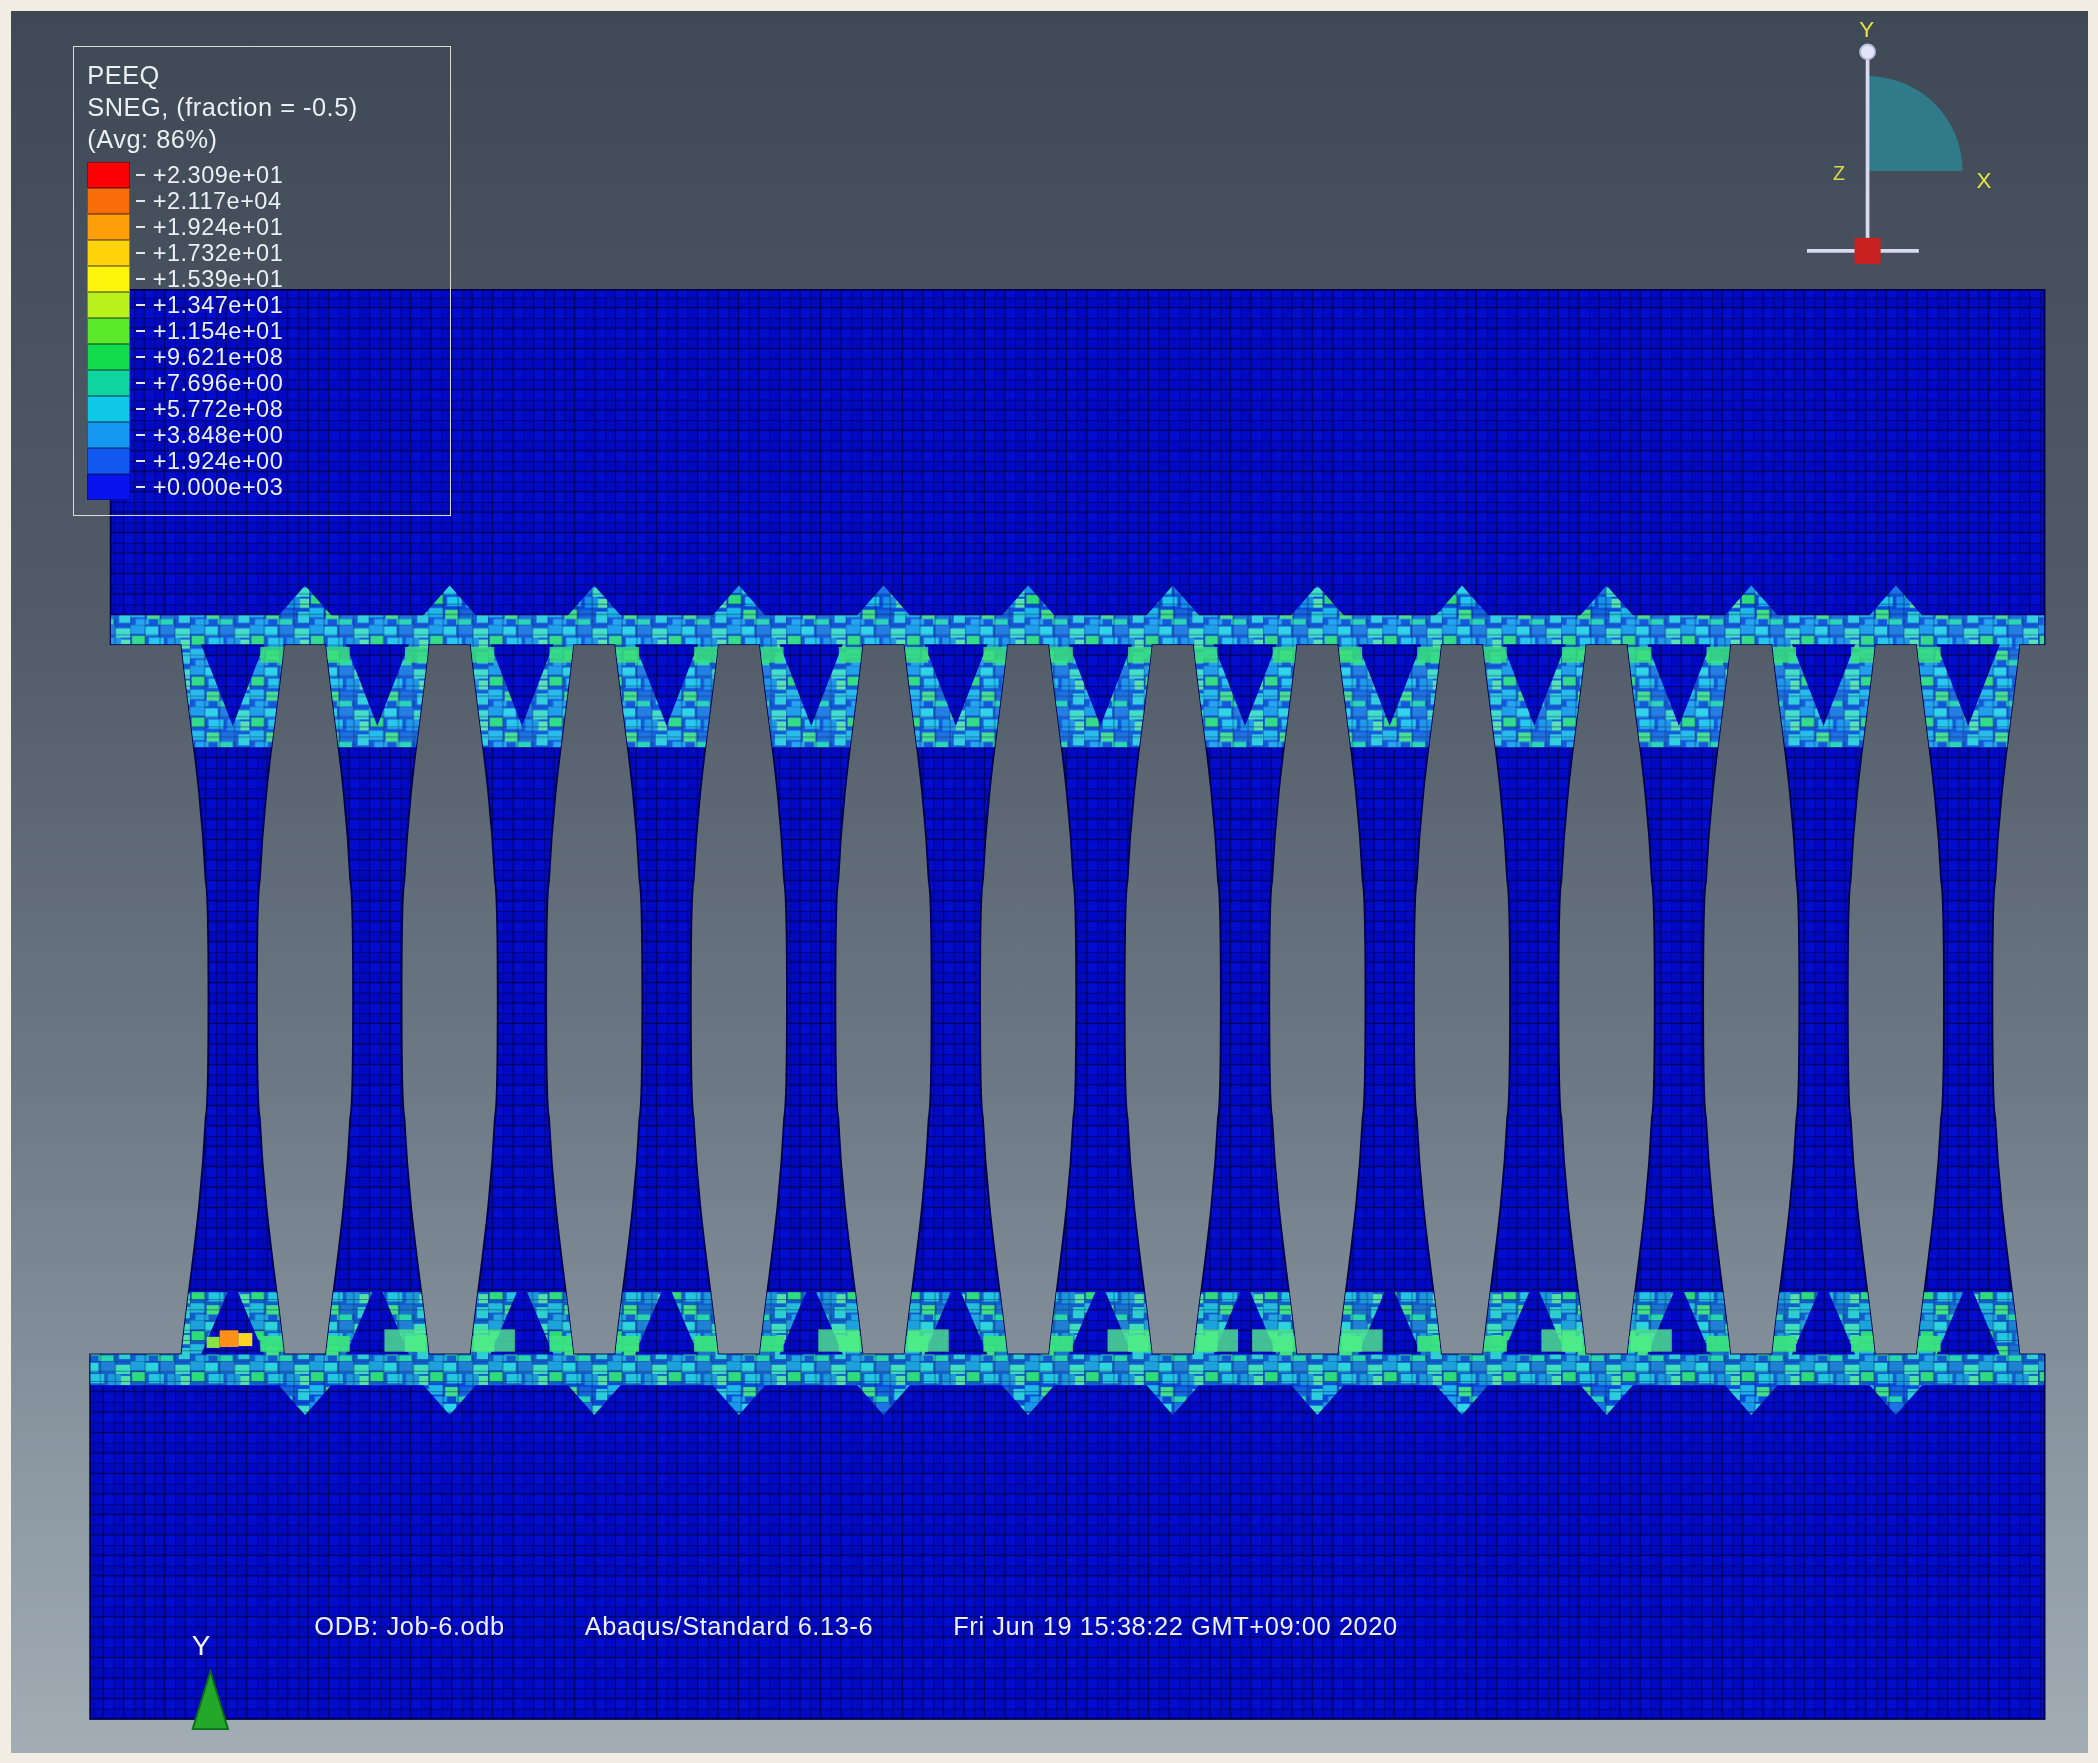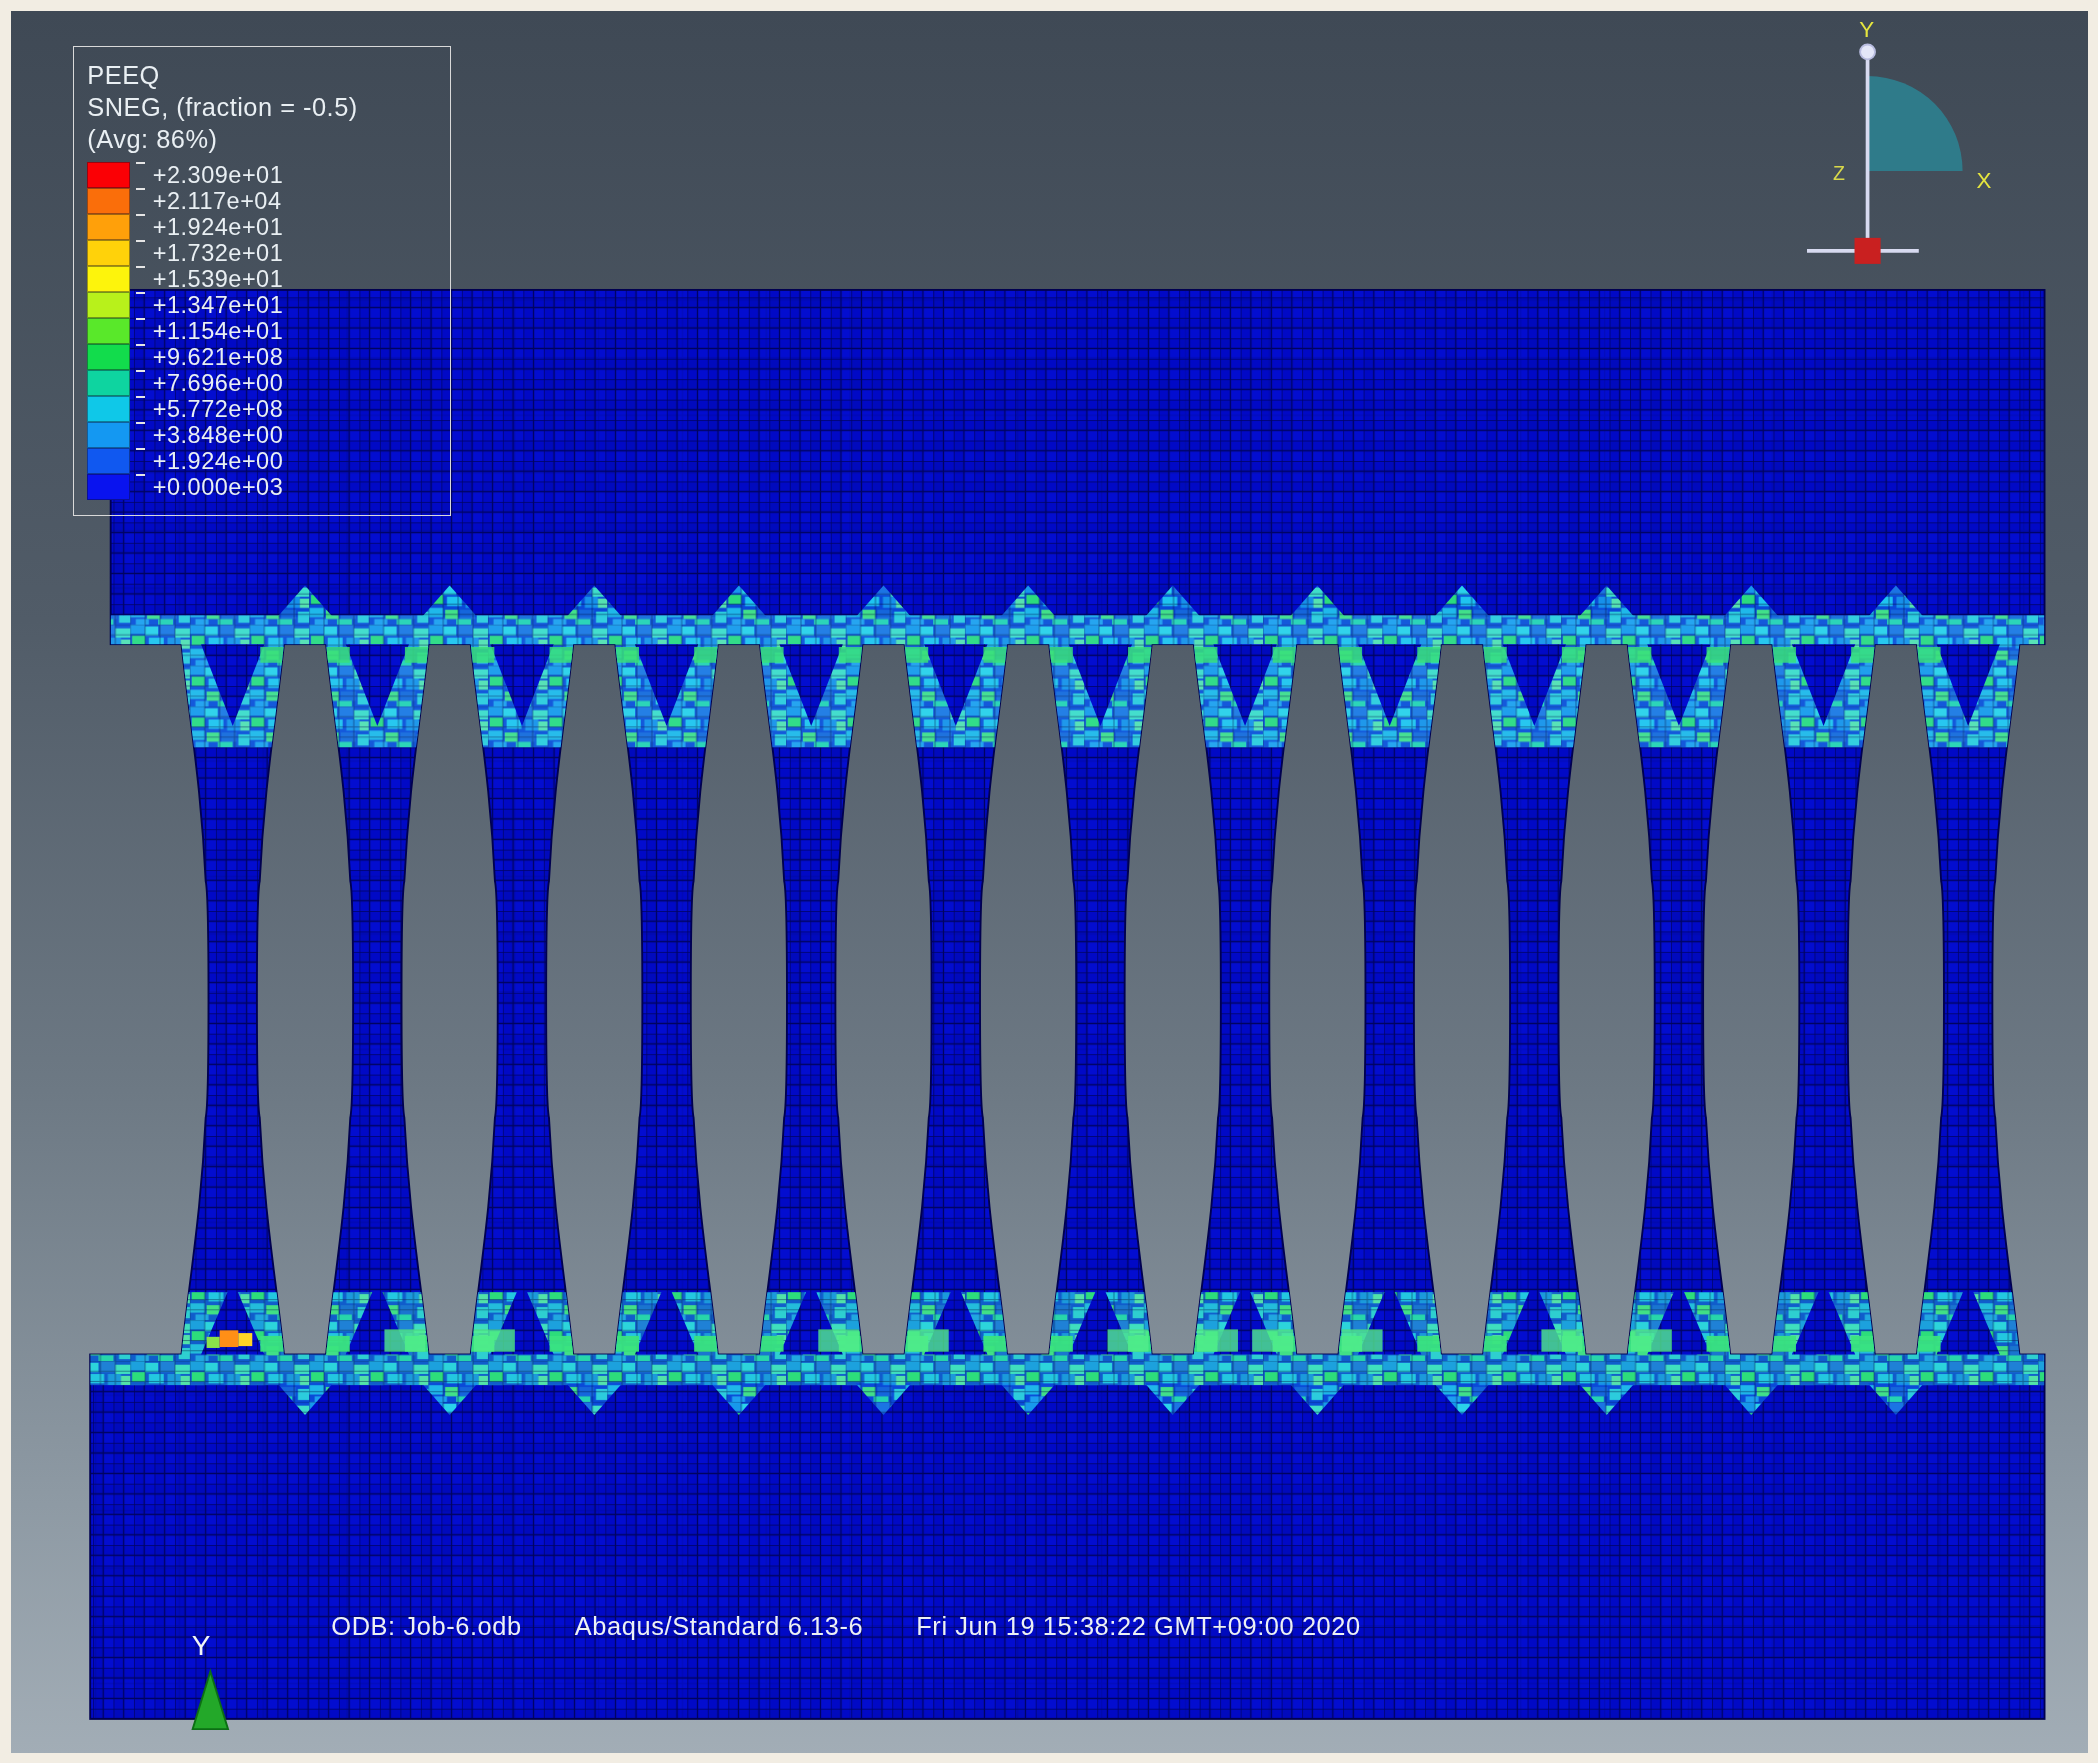--- a/index.html
+++ b/index.html
@@ -12,26 +12,26 @@
     position:relative;width:100%;height:100%;overflow:hidden;
     background:linear-gradient(180deg,#3f4955 0%,#515c68 35%,#6d7984 62%,#8d99a3 85%,#a2adb6 100%);
   }
   svg.canvas{position:absolute;left:0;top:0;width:100%;height:100%;}
   .legend{
     position:absolute;left:62px;top:35px;width:350px;
     border:1.9px solid #d9d9d9;padding:11.3px 13px 15px;color:#e9eff3;
   }
   .legend .t{font-size:25.4px;line-height:32px;letter-spacing:0.5px;}
   .legend-rows{margin-top:7.5px;}
-  .lrow{display:flex;height:26px;}
+  .lrow{display:flex;align-items:center;height:26px;}
   .lsw{width:43px;height:26px;box-sizing:border-box;border:0.9px solid rgba(10,10,30,.4);flex:0 0 auto;}
   .ltick{width:9.4px;height:1.9px;background:#e5e5e5;margin:0 7.5px 0 5.6px;flex:0 0 auto;}
   .lval{font-size:23.5px;letter-spacing:0.5px;white-space:nowrap;}
   .footer{
-    position:absolute;left:320px;top:1601px;display:flex;gap:53px;
+    position:absolute;left:303px;top:1601px;display:flex;gap:80px;
     color:#edf1f3;font-size:25.4px;letter-spacing:0.6px;white-space:nowrap;
   }
 </style>
 </head>
 <body>
 
 <div class="stage">
   <div class="viewport">
     <svg class="canvas" id="model-svg" viewBox="0 0 2229 1873" preserveAspectRatio="none">
         <defs>

